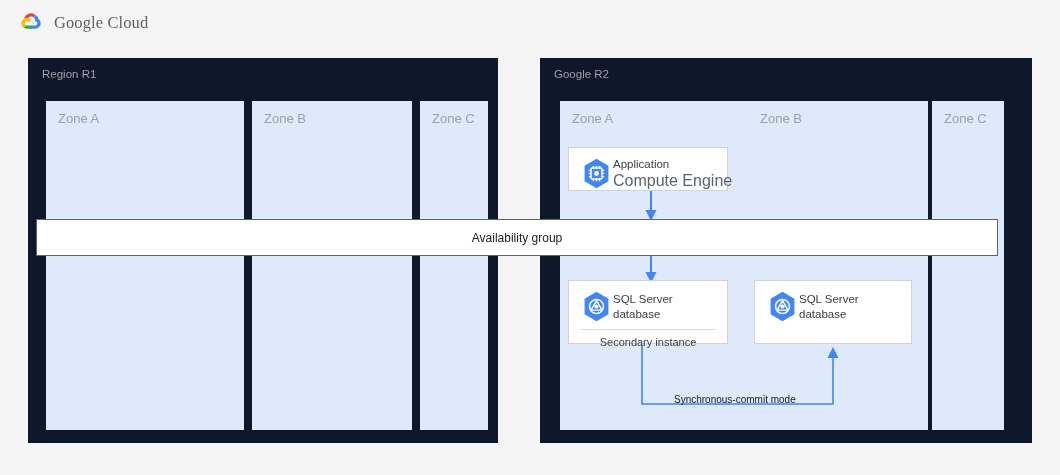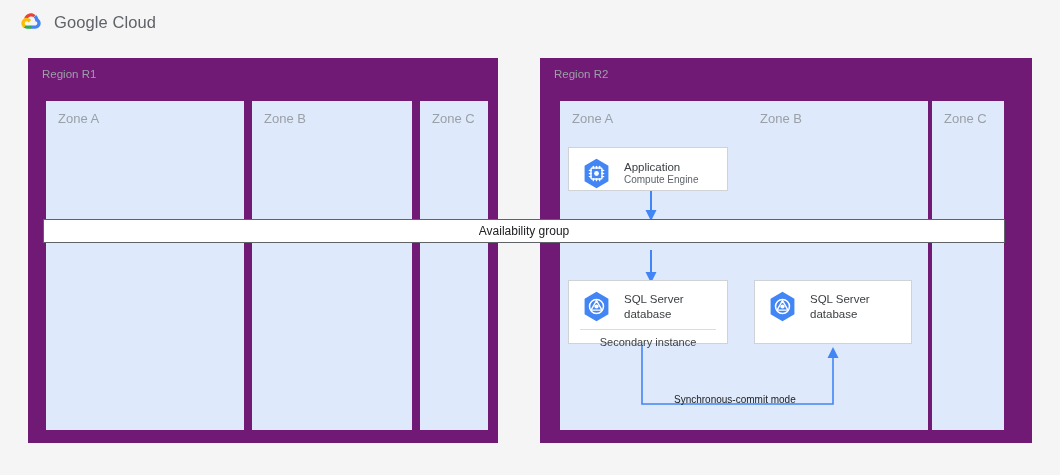--- a/index.html
+++ b/index.html
@@ -23,38 +23,39 @@
   .header {
     position: absolute;
     left: 0; top: 0;
     width: 1060px;
     height: 45px;
     background: #f5f5f5;
     display: flex;
     align-items: center;
     padding-left: 18px;
     box-sizing: border-box;
+    font-family: Liberation Serif, serif;
   }
   .gc-logo {
     width: 26px; height: 26px;
     flex: 0 0 auto;
     display: block;
   }
   .gc-wordmark {
     margin-left: 10px;
     font-size: 16.5px;
     color: #5f6368;
     letter-spacing: .1px;
     white-space: nowrap;
   }
 
   
   .region {
     position: absolute;
-    background: #701a75;
+    background: #0f172a;
     box-sizing: border-box;
   }
   .region-label {
     position: absolute;
     left: 14px;
     top: 10px;
     font-size: 11.5px;
     color: #9aa0a6;
     white-space: nowrap;
   }
@@ -86,30 +87,29 @@
     padding: 9px 10px 9px 11px;
     box-sizing: border-box;
   }
   .card-icon {
     width: 33px;
     height: 33px;
     flex: 0 0 auto;
     display: block;
   }
   .card-text {
-    margin-left: 11px;
     line-height: 1.22;
   }
   .card-title {
     font-size: 11.5px;
     color: #3c4043;
     white-space: pre-line;
   }
   .card-sub {
-    font-size: 10px;
+    font-size: 16px;
     color: #5f6368;
     white-space: nowrap;
   }
   .card-foot {
     border-top: 1px solid #dadce0;
     margin: 0 11px;
     padding: 6px 0 0 0;
     text-align: center;
     font-size: 11px;
     color: #3c4043;
@@ -169,21 +169,21 @@
     </div>
     <div class="zone" style="left:224px; top:43px; width:160px; height:329px;">
       <div class="zone-label">Zone B</div>
     </div>
     <div class="zone" style="left:392px; top:43px; width:68px; height:329px;">
       <div class="zone-label">Zone C</div>
     </div>
   </div>
 
   <div class="region" style="left:540px; top:58px; width:492px; height:385px;">
-    <div class="region-label">Region R2</div>
+    <div class="region-label">Google R2</div>
     <div class="zone" style="left:20px; top:43px; width:200px; height:329px;">
       <div class="zone-label">Zone A</div>
     </div>
     <div class="zone" style="left:208px; top:43px; width:180px; height:329px;">
       <div class="zone-label">Zone B</div>
     </div>
     <div class="zone" style="left:392px; top:43px; width:72px; height:329px;">
       <div class="zone-label">Zone C</div>
     </div>
   </div>
@@ -197,21 +197,21 @@
     <line x1="11" y1="0" x2="11" y2="26" stroke="#4285f4" stroke-width="2"></line>
     <polygon points="11,33 5.5,22 16.5,22" fill="#4285f4"></polygon>
   </svg>
 
   <svg class="conn" style="left:640px; top:345px; width:200px; height:70px;" viewBox="0 0 200 70">
     <path d="M2 0 L2 59 L193 59 L193 12" fill="none" stroke="#4285f4" stroke-width="1.6"></path>
     <polygon points="193,2 187.5,13 198.5,13" fill="#4285f4"></polygon>
   </svg>
   <div class="sync-label" style="left:669px; top:394px;">Synchronous-commit mode</div>
 
-  <div class="ag-bar" style="left:43px; top:219px; width:962px; height:24px;">
+  <div class="ag-bar" style="left:36px; top:219px; width:962px; height:37px;">
     <span>Availability group</span>
   </div>
 
   <div class="card" style="left:568px; top:147px; width:160px; height:44px;">
     <div class="card-main">
       <svg class="card-icon" viewBox="0 0 36 36">
         <polygon points="18,2 31,9.5 31,26.5 18,34 5,26.5 5,9.5" fill="#4285f4"></polygon>
         <rect x="12" y="12" width="12" height="12" rx="1.5" fill="none" stroke="#ffffff" stroke-width="1.6"></rect>
         <circle cx="18" cy="18" r="2.6" fill="#ffffff"></circle>
         <g stroke="#ffffff" stroke-width="1.5" stroke-linecap="round">

